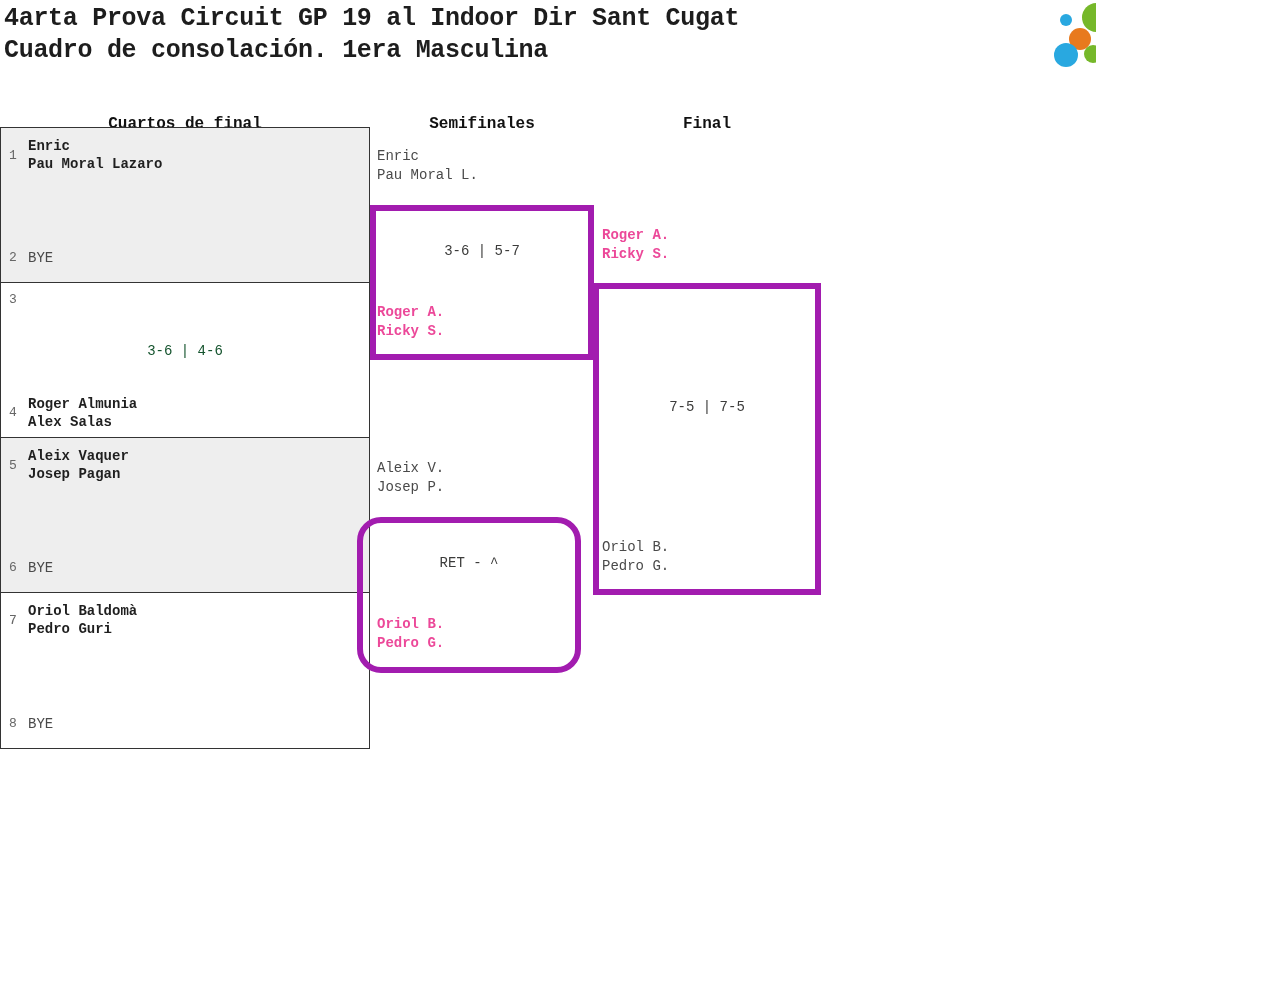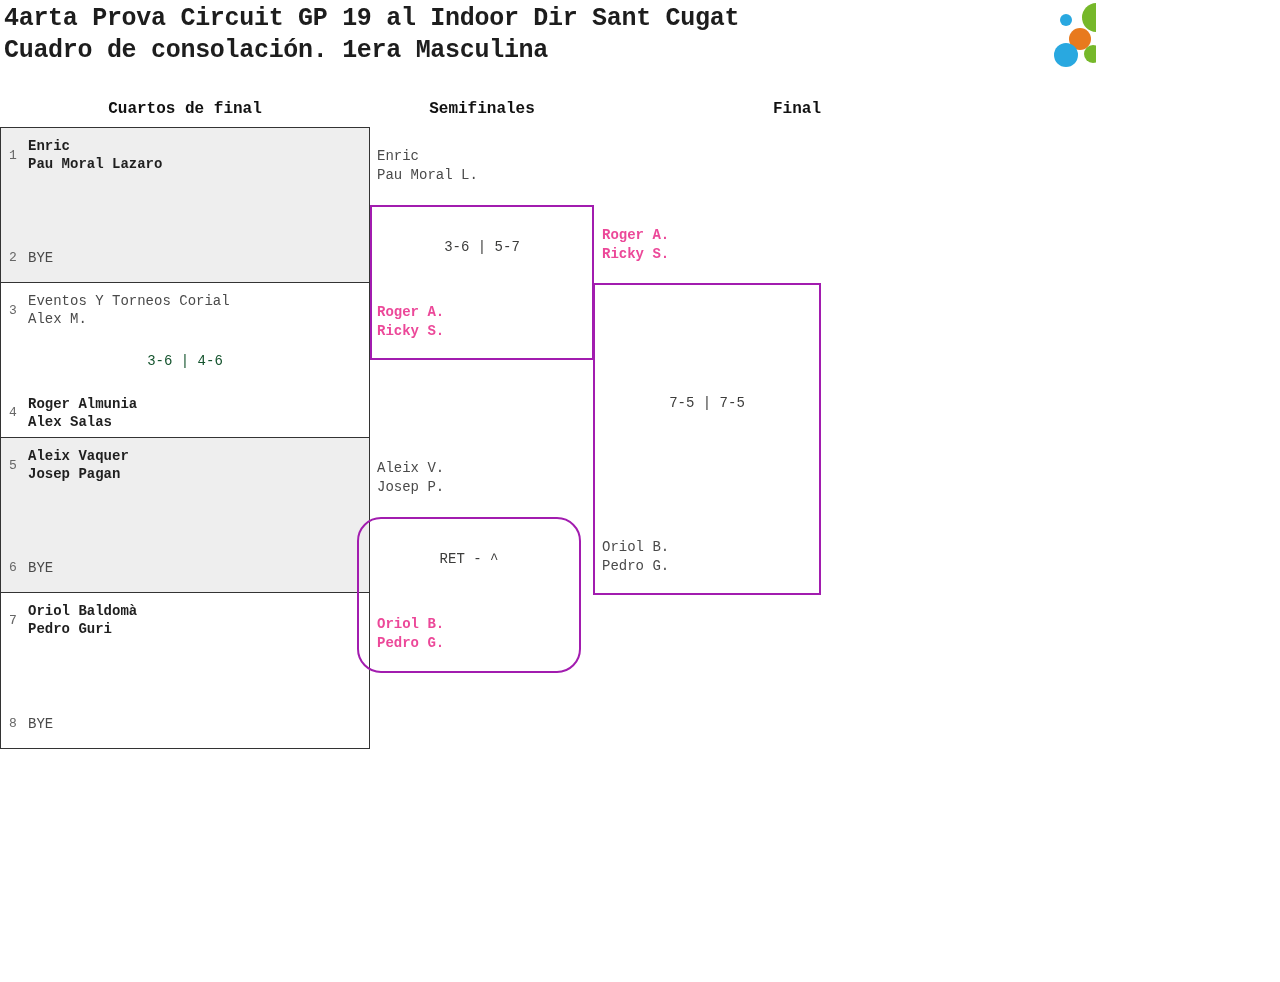--- a/index.html
+++ b/index.html
@@ -20,26 +20,26 @@
   .dot.green-lg {left:42px;top:3px;width:29px;height:29px;background:#76b82a;}
   .dot.orange   {left:29px;top:28px;width:22px;height:22px;background:#e87a1e;}
   .dot.blue-lg  {left:14px;top:43px;width:24px;height:24px;background:#29a8e0;}
   .dot.green-sm {left:44px;top:45px;width:18px;height:18px;background:#76b82a;}
   .wordmark{
     position:absolute;left:72px;top:4px;
     font-size:54px;font-weight:bold;letter-spacing:-2.5px;line-height:64px;color:#76b82a;
   }
   
   .round-header{
-    position:absolute;top:100px;text-align:center;
+    position:absolute;top:115px;text-align:center;
     font-size:16px;font-weight:bold;color:#111;
   }
   .rh-qf{left:0;width:370px;}
   .rh-sf{left:370px;width:224px;}
-  .rh-f {left:593px;width:228px;text-align:right;}
+  .rh-f {left:593px;width:228px;}
   
   .qf-box{
     position:absolute;left:0;width:370px;box-sizing:border-box;
     border:1px solid #333;background:#ffffff;
     display:flex;flex-direction:column;justify-content:space-between;
     padding:9px 8px 6px 8px;
   }
   .qf-box.shaded{background:#eeeeee;}
   .team-row{display:flex;align-items:center;}
   .team-row.bottom{min-height:37px;}
@@ -48,21 +48,21 @@
     display:flex;align-items:center;justify-content:flex-start;align-self:stretch;
   }
   .names{font-size:14px;line-height:18px;color:#4a4a4a;padding-left:3px;}
   .names .nline{display:block;}
   .names.winner{font-weight:bold;color:#1f1f1f;}
   .score-row{
     flex:1 1 auto;display:flex;align-items:center;justify-content:center;
     font-size:14px;color:#14532d;
   }
   
-  .match-rect{position:absolute;box-sizing:border-box;border:2px solid #a21caf;background:transparent;}
+  .match-rect{position:absolute;box-sizing:border-box;border:6px solid #a21caf;background:transparent;}
   .sf1{left:370px;top:205px;width:224px;height:155px;}
   .sf2{left:357px;top:517px;width:224px;height:156px;border-radius:24px;}
   .fin{left:593px;top:283px;width:228px;height:312px;padding-left:30px;}
   .rect-score{
     position:absolute;left:0;right:0;text-align:center;
     font-size:14px;color:#3c3c3b;
   }
   .sf1 .rect-score,.sf2 .rect-score{top:32px;}
   .fin .rect-score{top:110px;}
   
@@ -115,24 +115,20 @@
       <span class="names">
         <span class="nline">BYE</span>
         <span class="nline"></span>
       </span>
     </div>
   </div>
 
   <div class="qf-box" style="top:282px;height:156px;">
     <div class="team-row">
       <span class="seed">3</span>
-      <span class="names">
-        <span class="nline">Eventos Y Torneos Corial</span>
-        <span class="nline">Alex M.</span>
-      </span>
     </div>
     <div class="score-row">3-6 | 4-6</div>
     <div class="team-row bottom">
       <span class="seed">4</span>
       <span class="names winner">
         <span class="nline">Roger Almunia</span>
         <span class="nline">Alex Salas</span>
       </span>
     </div>
   </div>

